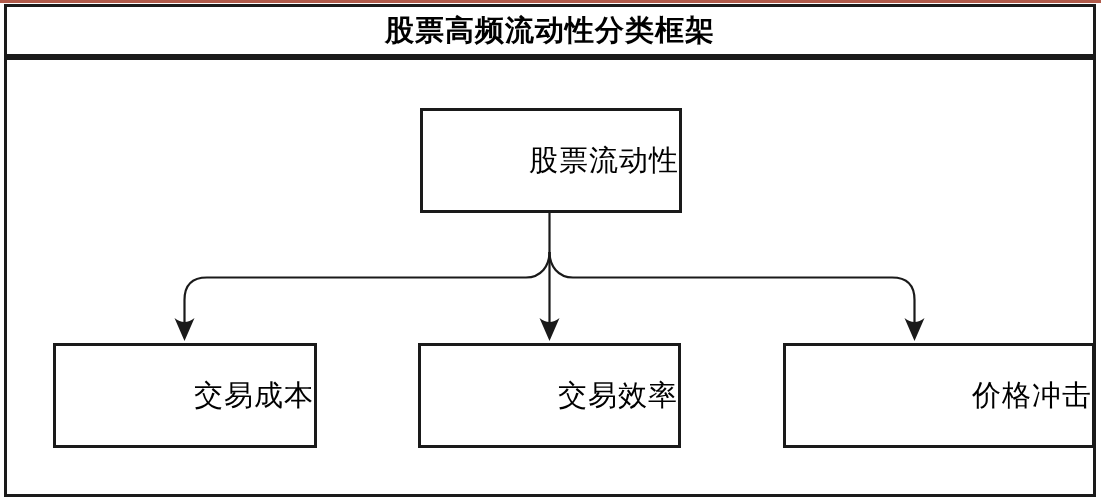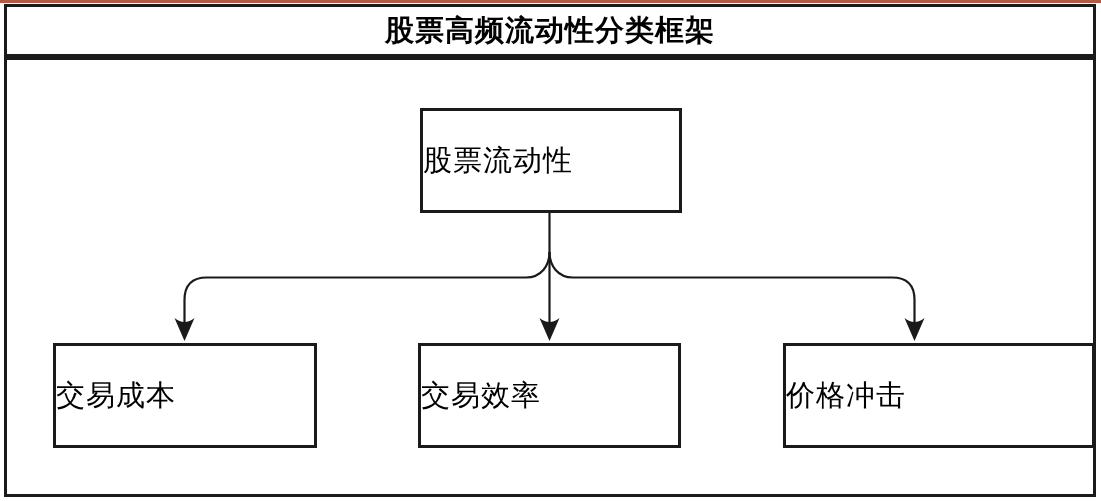--- a/index.html
+++ b/index.html
@@ -56,21 +56,21 @@
     left: 0; top: 0;
     width: 1101px; height: 501px;
     pointer-events: none;
   }
   .node {
     position: absolute;
     border: 3px solid var(--border);
     background: var(--background);
     display: flex;
     align-items: center;
-    justify-content: flex-start;
+    justify-content: flex-end;
     font-size: 29px;
     letter-spacing: 1px;
     color: var(--text);
     white-space: nowrap;
   }
   .node-root  { left: 420px; top: 108px; width: 262px; height: 105px; }
   .node-child-0 { left: 53px;  top: 343px; width: 264px; height: 105px; }
   .node-child-1 { left: 418px; top: 343px; width: 263px; height: 105px; }
   .node-child-2 { left: 783px; top: 343px; width: 312px; height: 105px; }
   .edge-path {

